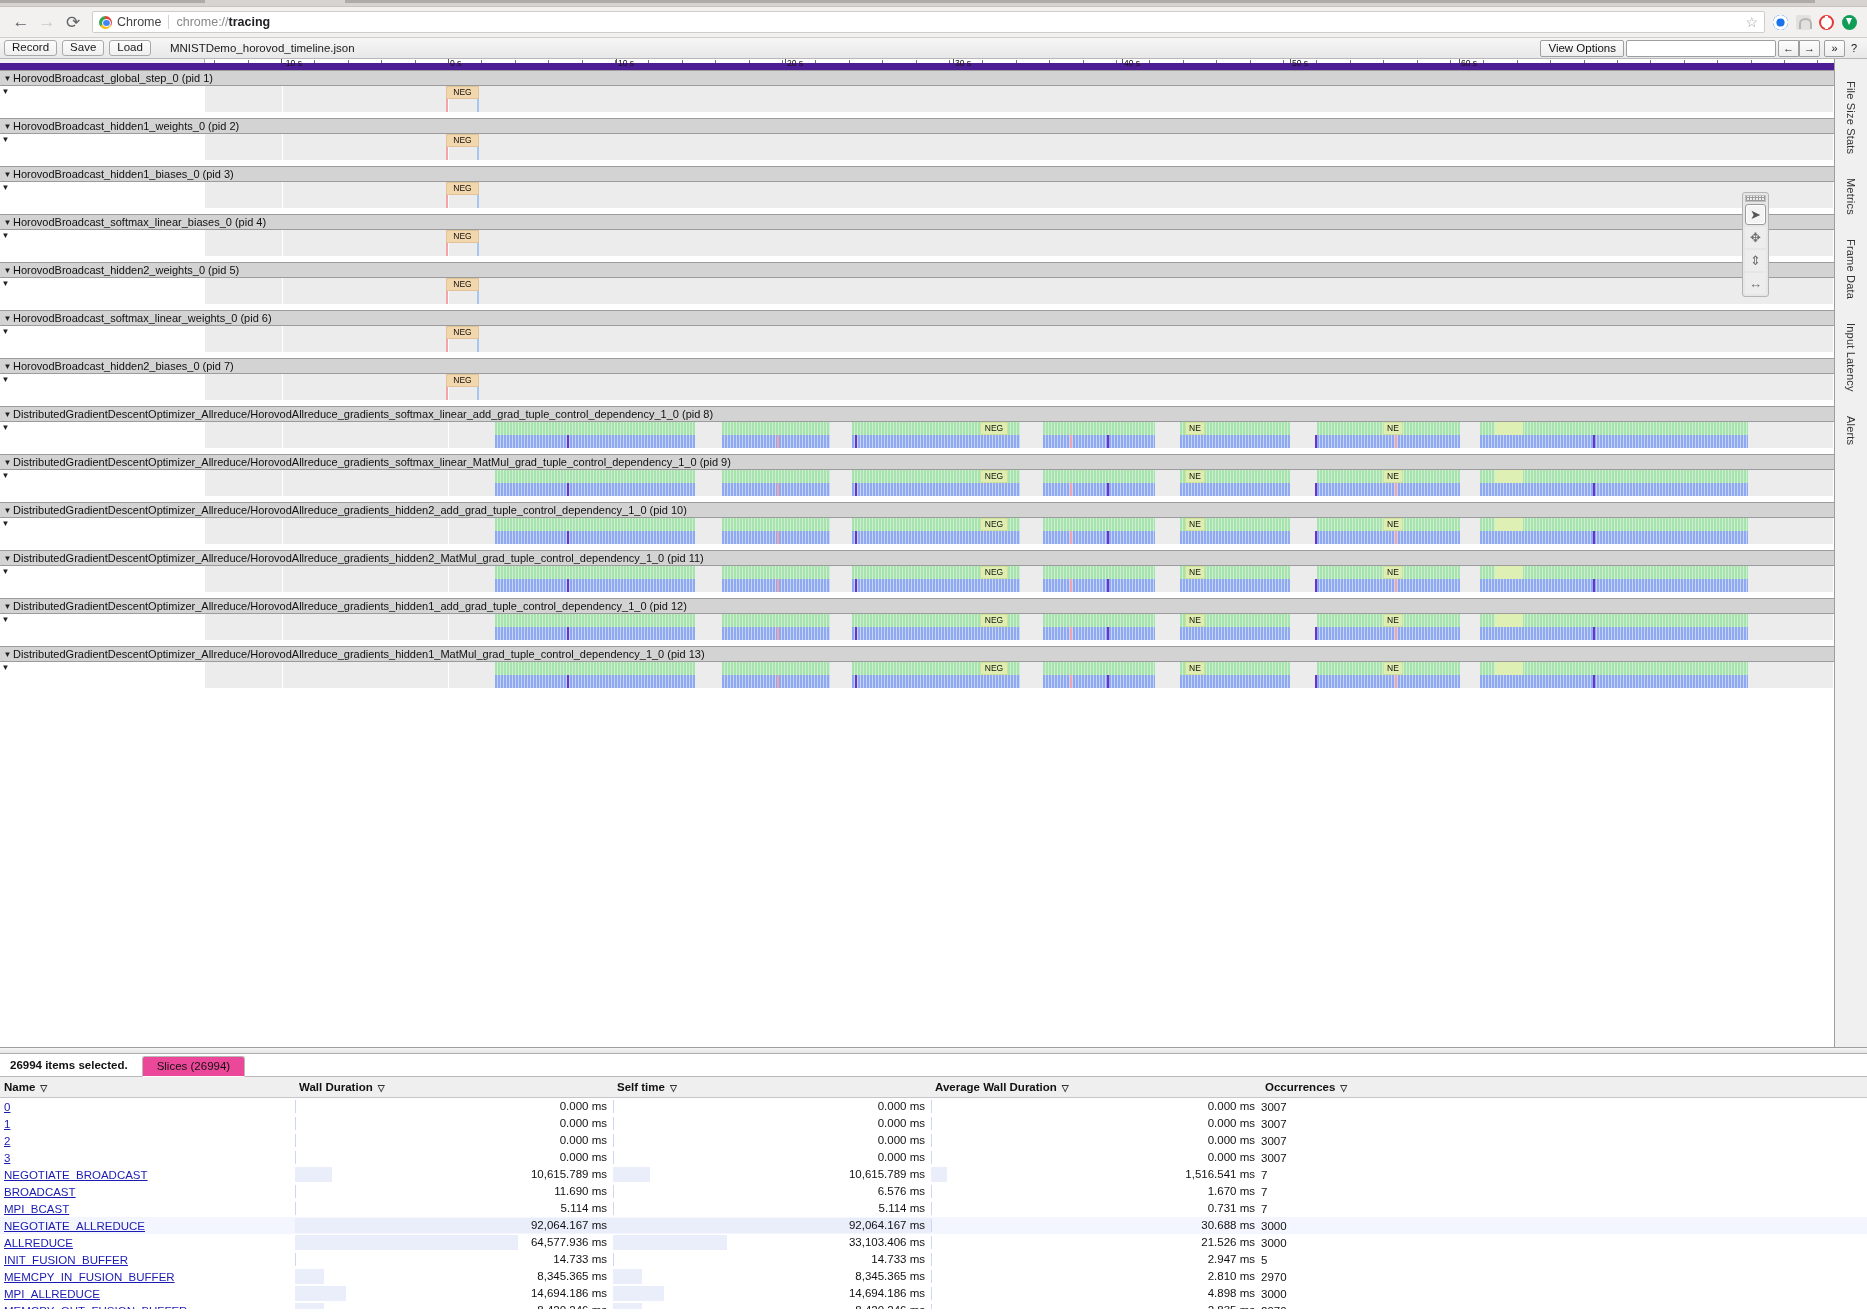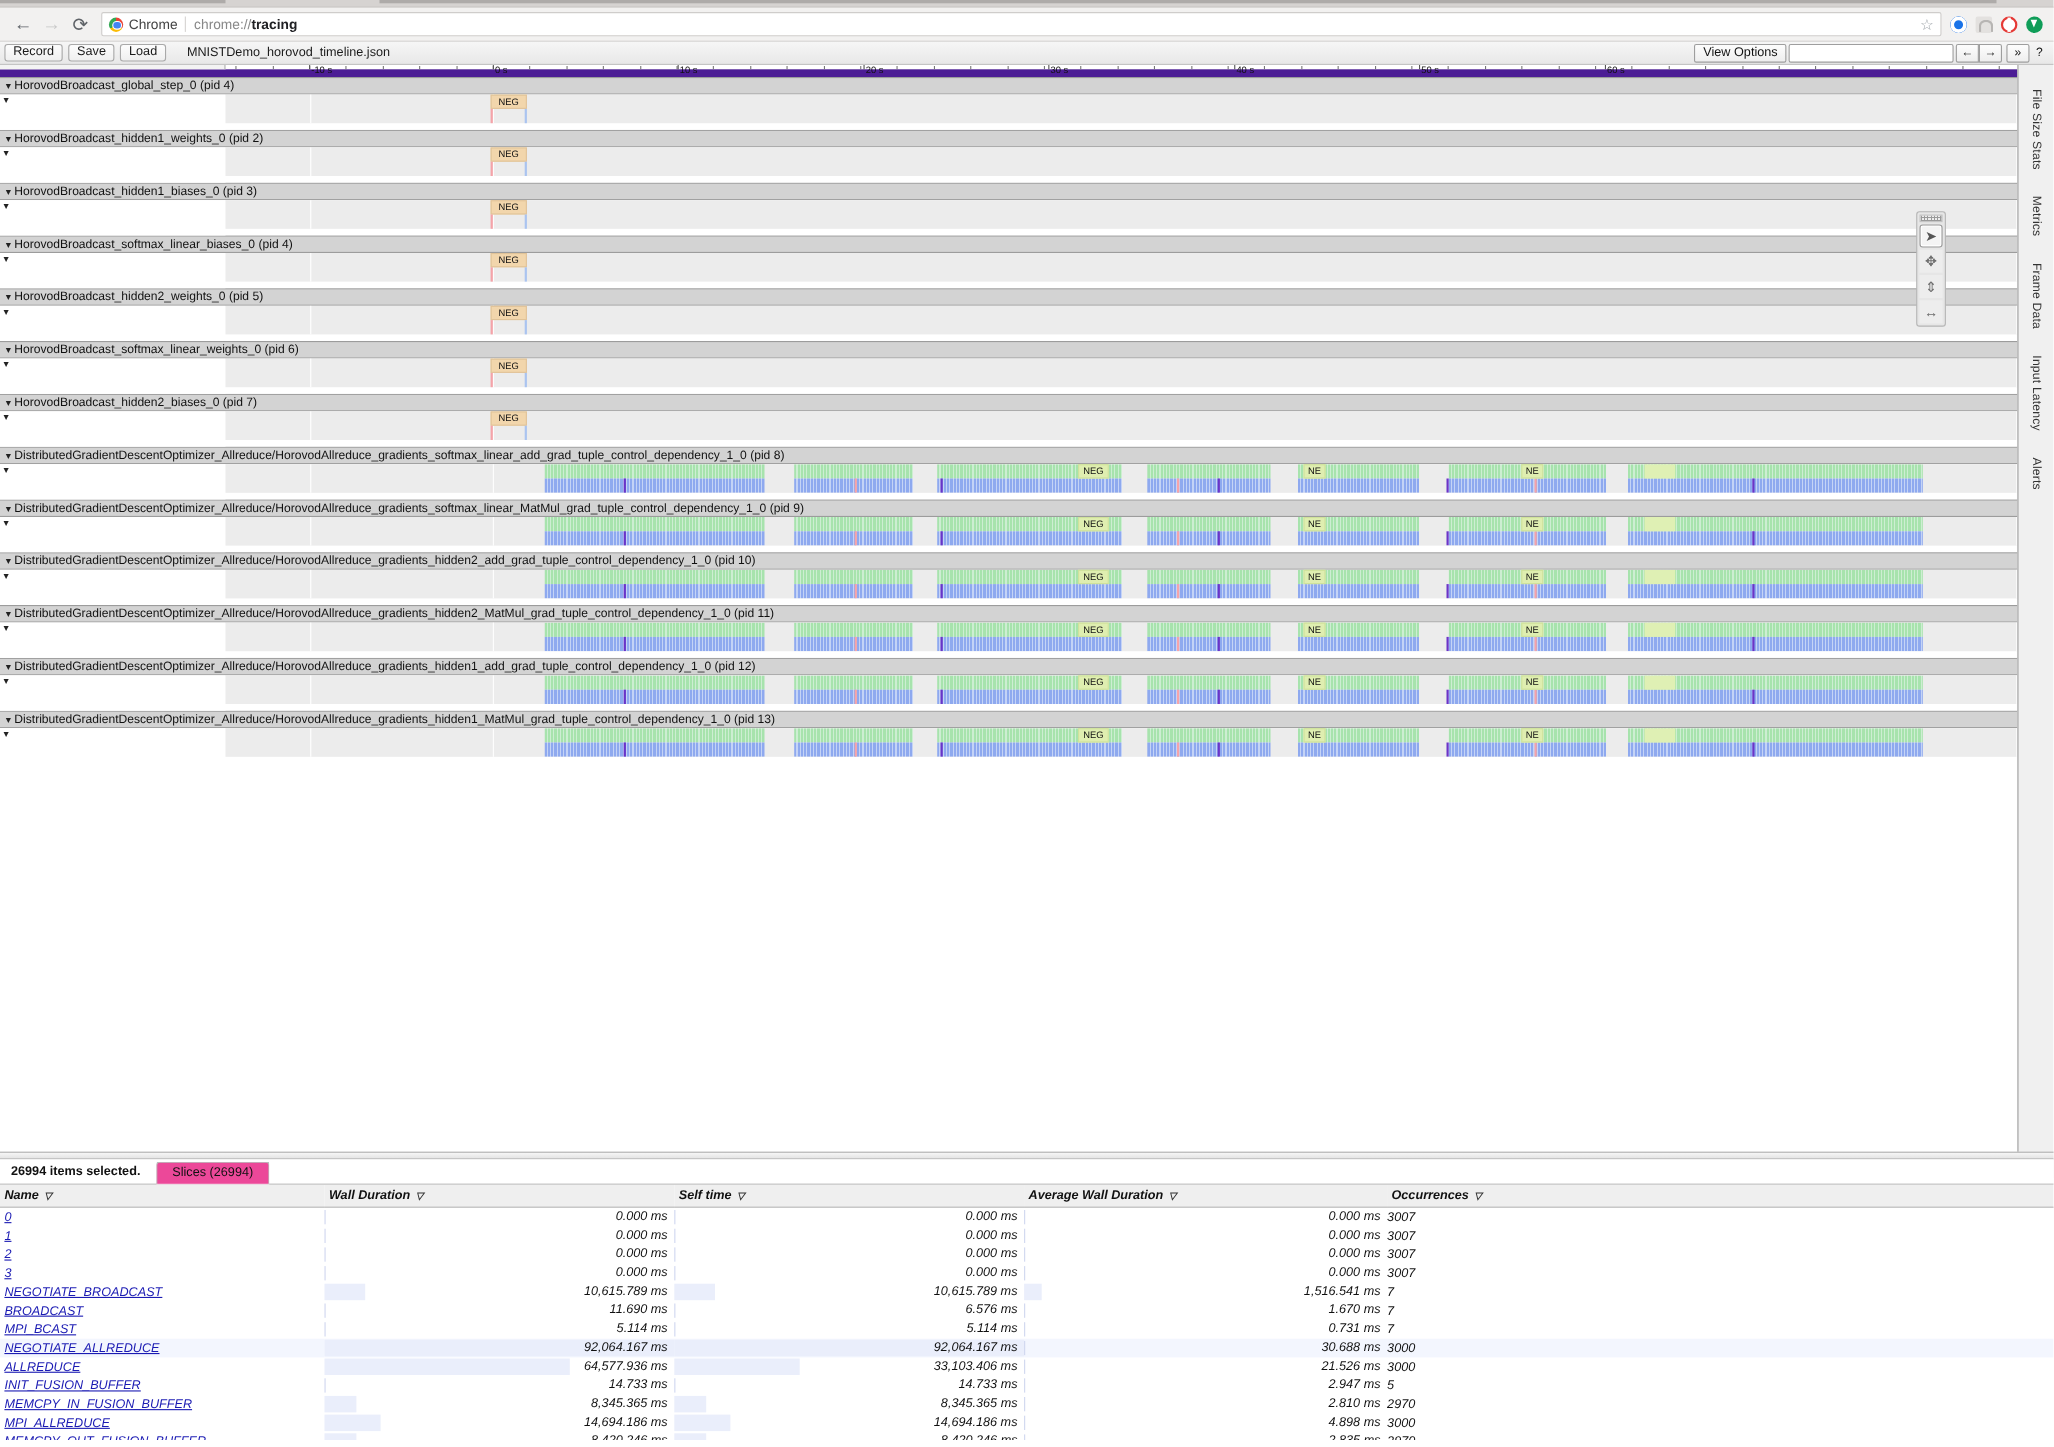--- a/index.html
+++ b/index.html
@@ -295,21 +295,21 @@
             <div class="tick major" style="left: 1290px;"></div>
             <div class="tlabel" style="left: 1290px;">50 s</div>
             <div class="tick major" style="left: 1459px;"></div>
             <div class="tlabel" style="left: 1459px;">60 s</div>
           </div>
       </div>
 
       <div id="process-list">
           <div class="proc-header">
             <span class="caret">▼</span>
-            <span>HorovodBroadcast_global_step_0 (pid 4)</span>
+            <span>HorovodBroadcast_global_step_0 (pid 1)</span>
           </div>
           <div class="proc-track">
             <div class="gutter">
               <span class="caret">▼</span>
             </div>
             <div class="band">
               <div class="vline" style="left: 77px;"></div>
               <div class="vline" style="left: 243px;"></div>
               <div class="neg-chip" style="left: 241px; top: 0px; width: 33px;">NEG</div>
               <div class="slice-pink" style="left: 241px; top: 13px; height: 13px;"></div>
@@ -677,21 +677,21 @@
       <div class="navbtn2">↔</div>
     </div>
   </div>
 
   <div class="analysis">
     <div class="an-splitter"></div>
     <div class="an-head">
       <div class="an-count">26994 items selected.</div>
       <div class="an-tab">Slices (26994)</div>
     </div>
-    <div class="row-clip" style="height:232px;overflow:hidden;font-style:italic;">
+    <div class="row-clip" style="height:232px;overflow:hidden;">
       <table class="slices">
         <colgroup>
           <col style="width:295px">
             <col style="width:318px">
             <col style="width:318px">
             <col style="width:330px">
             <col style="width:606px">
         </colgroup>
         <thead>
           <tr>

